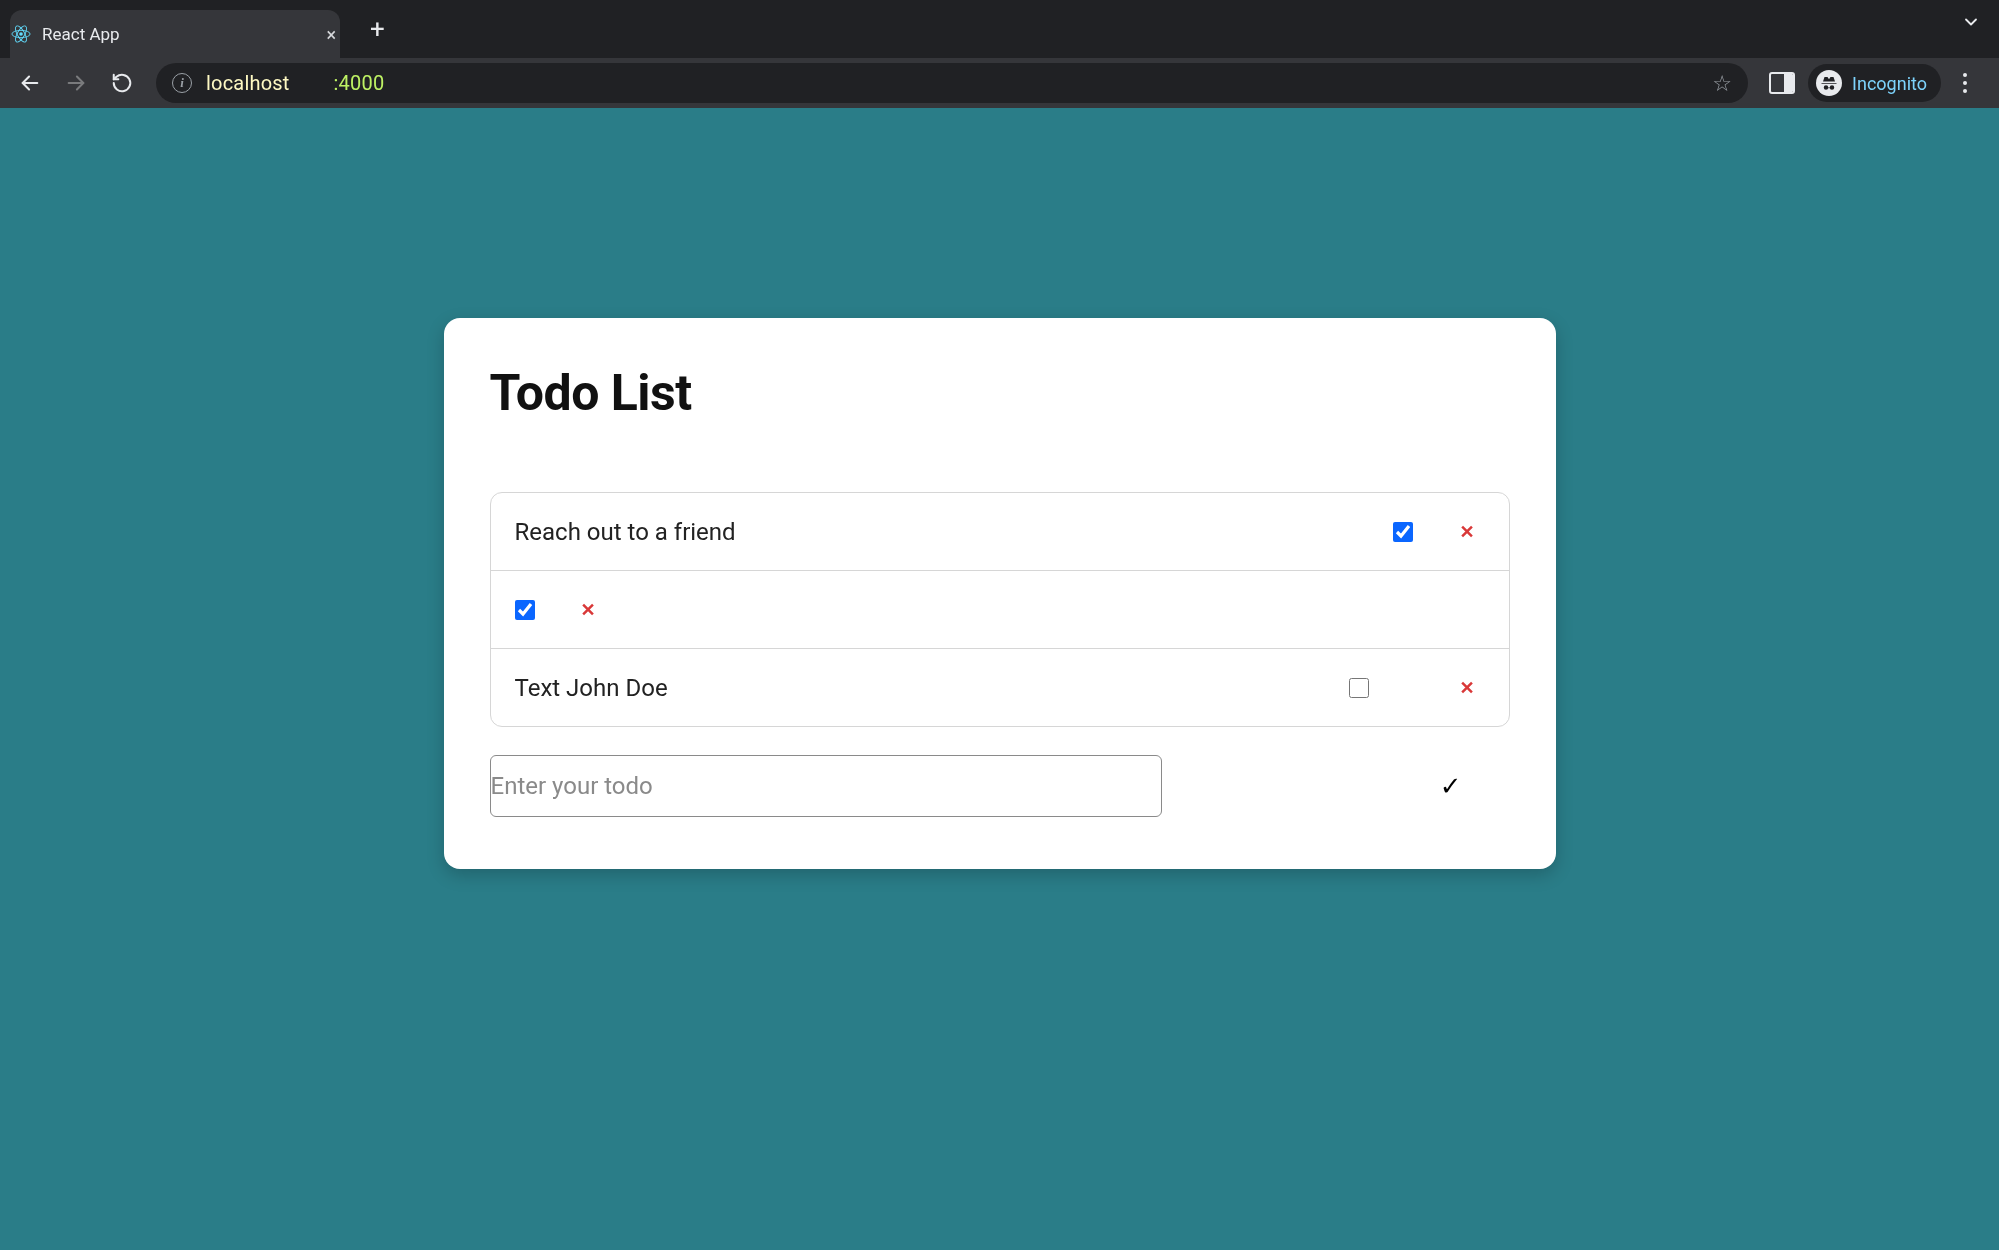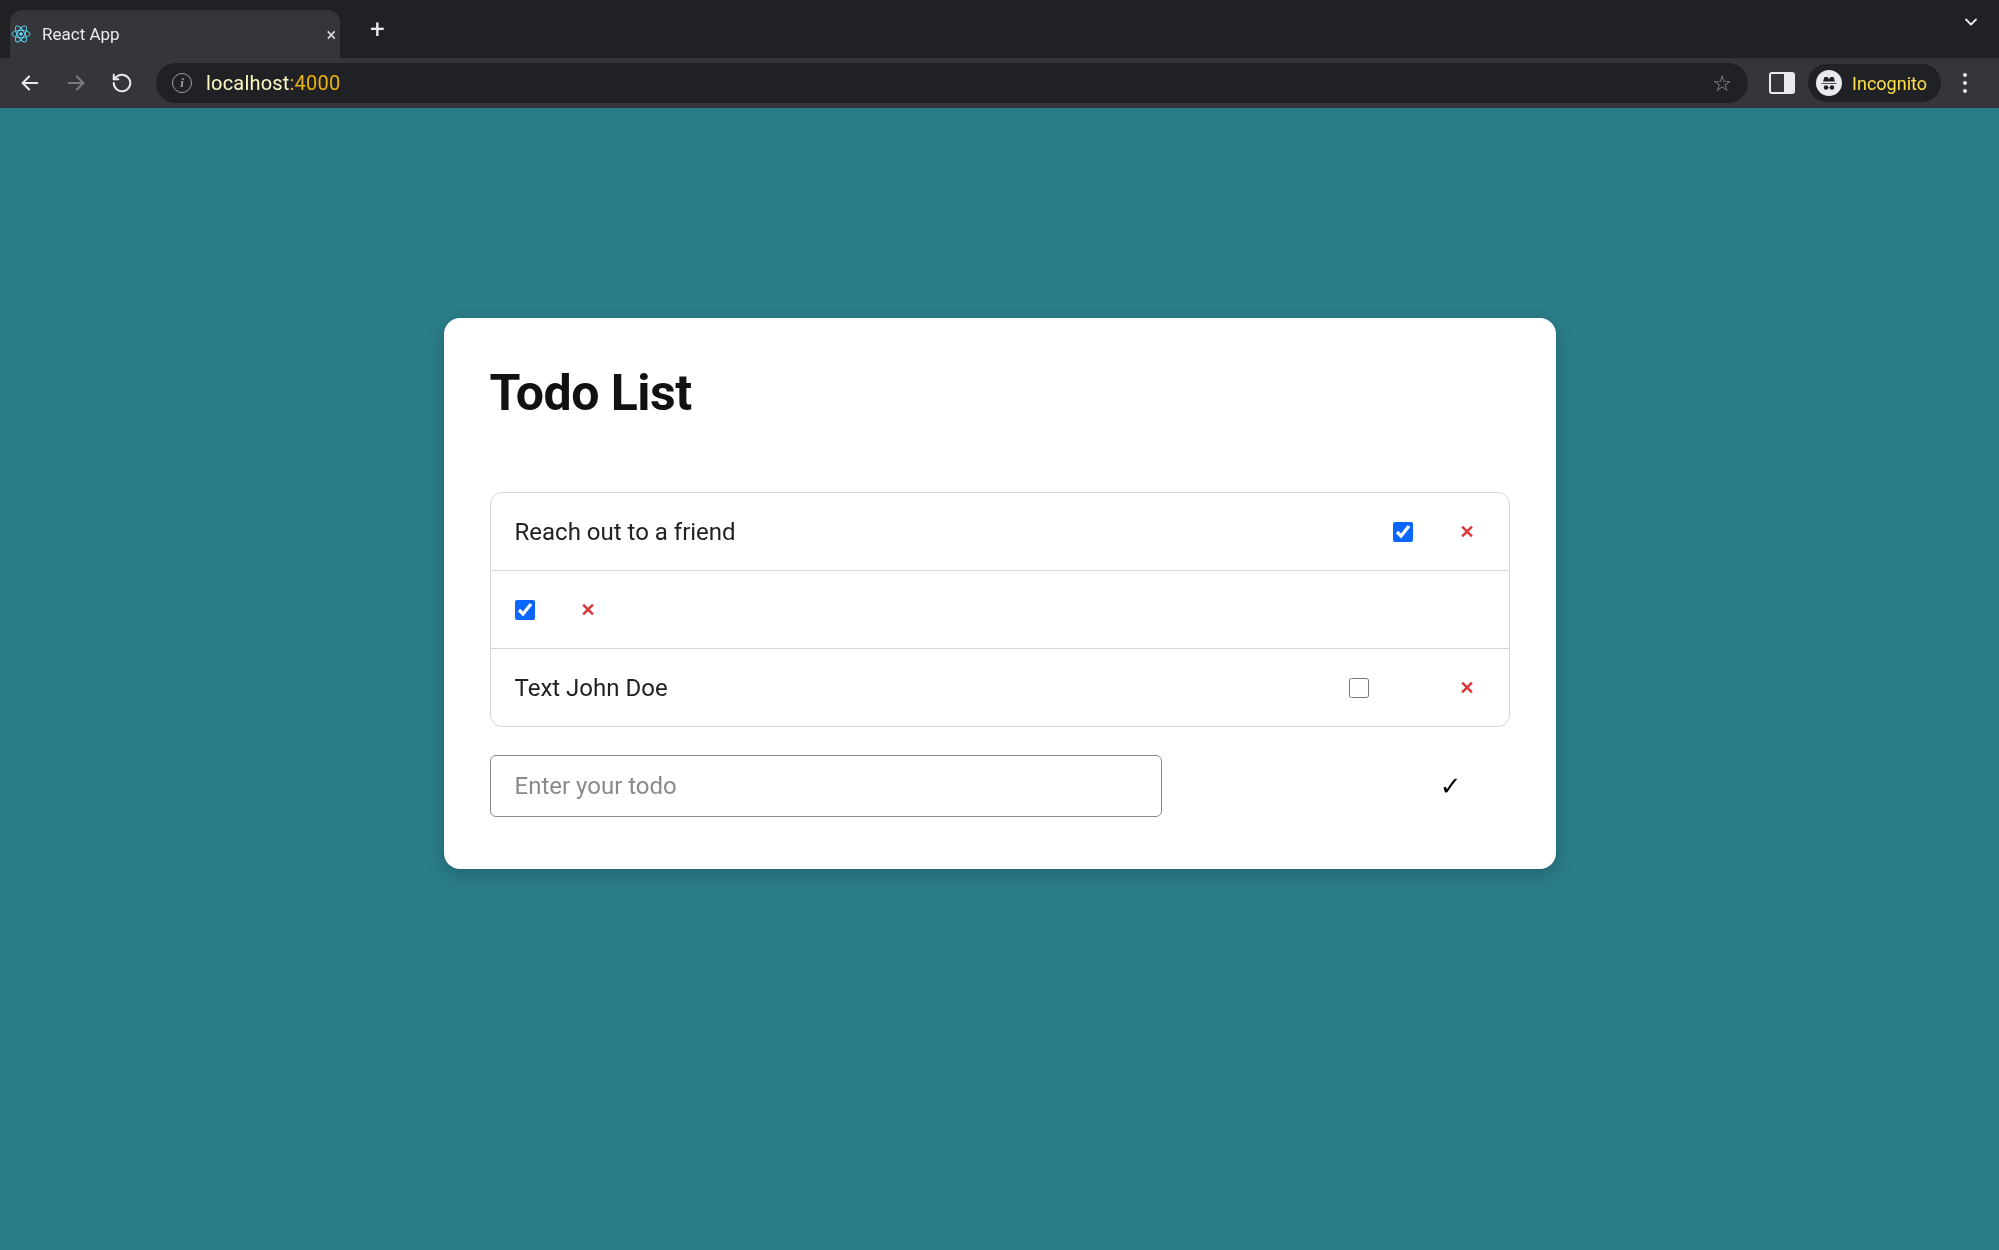--- a/index.html
+++ b/index.html
@@ -133,21 +133,21 @@
       font-family: serif;
       font-style: italic;
       font-weight: 600;
     }
 
     .omnibox .url {
       font-size: 20px;
       letter-spacing: 0.2px;
     }
     .omnibox .url .host { color: #fef9c3; }
-    .omnibox .url .port { color: #eab308; }
+    .omnibox .url .port { color: #bef264; margin-left: 44px; }
 
     .omnibox .star {
       color: #9aa0a6;
       font-size: 22px;
       cursor: pointer;
     }
 
     .toolbar-right {
       display: flex;
       align-items: center;
@@ -174,21 +174,21 @@
       border-radius: 0 1px 1px 0;
     }
 
     .incognito {
       display: flex;
       align-items: center;
       gap: 10px;
       background: #202124;
       border-radius: 24px;
       padding: 6px 14px 6px 8px;
-      color: #fde047;
+      color: #7dd3fc;
       font-size: 18px;
       cursor: default;
     }
 
     .incognito-icon {
       width: 26px;
       height: 26px;
       background: #e8eaed;
       border-radius: 50%;
       display: flex;
@@ -285,21 +285,21 @@
       margin-top: 28px;
       gap: 40px;
     }
 
     .add-input {
       flex: 0 0 672px;
       height: 62px;
       border: 1px solid #8a8a8a;
       border-radius: 6px;
       font-size: 24px;
-      padding: 0 24px;
+      padding: 0 0;
       font-family: inherit;
       color: #222;
     }
     .add-input::placeholder { color: #8a8a8a; }
 
     .add-submit {
       background: none;
       border: none;
       font-size: 26px;
       color: #000;

